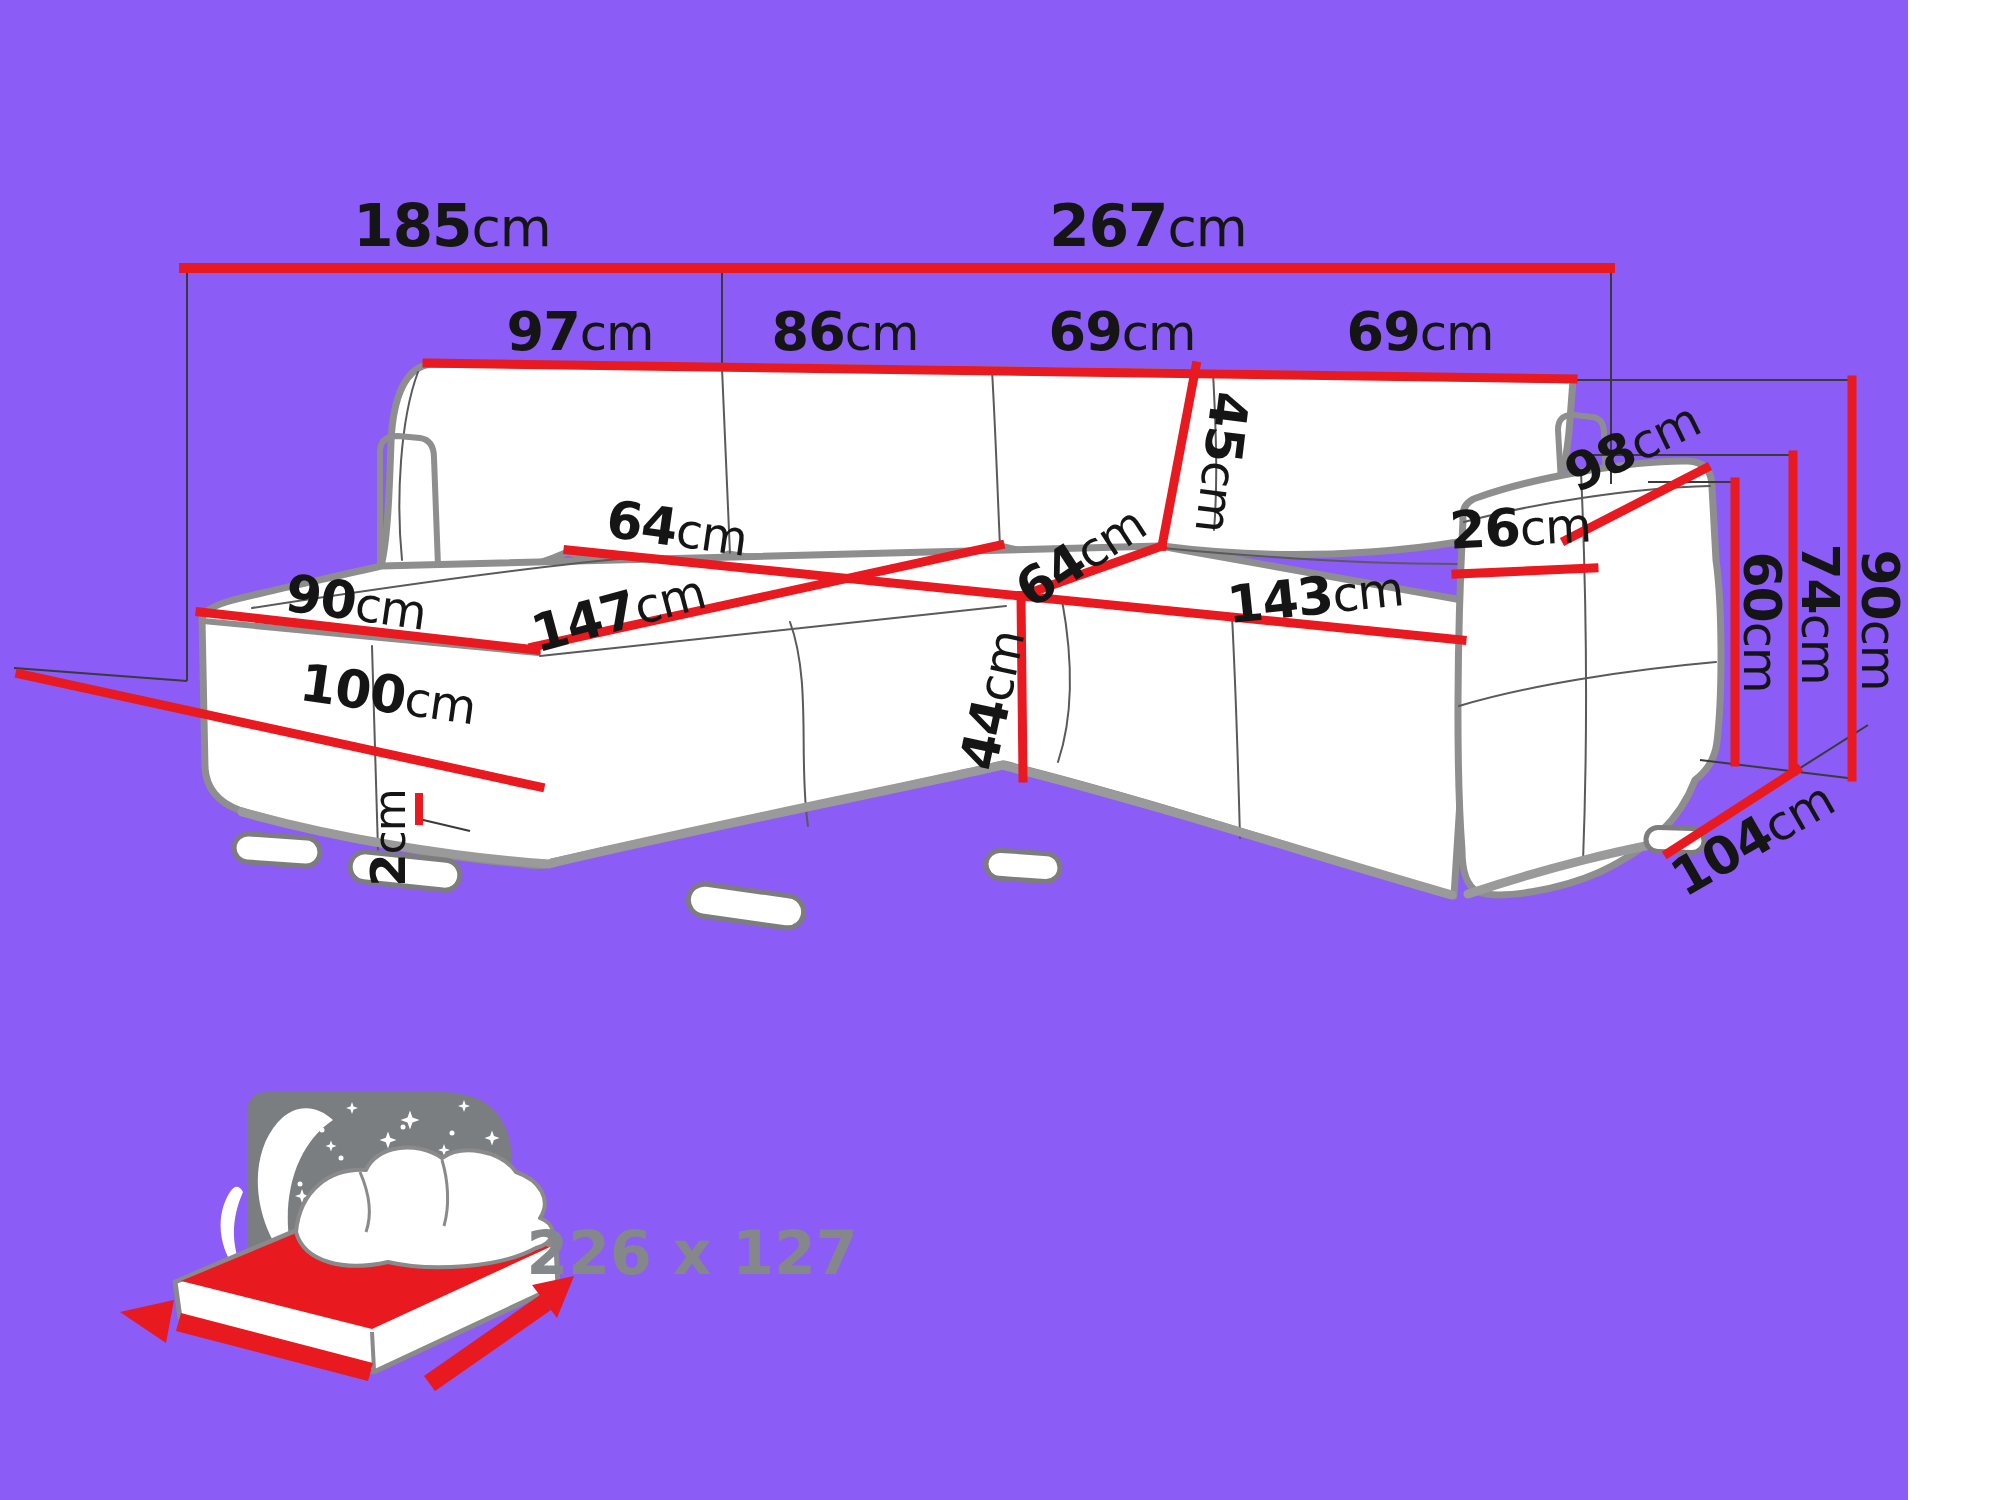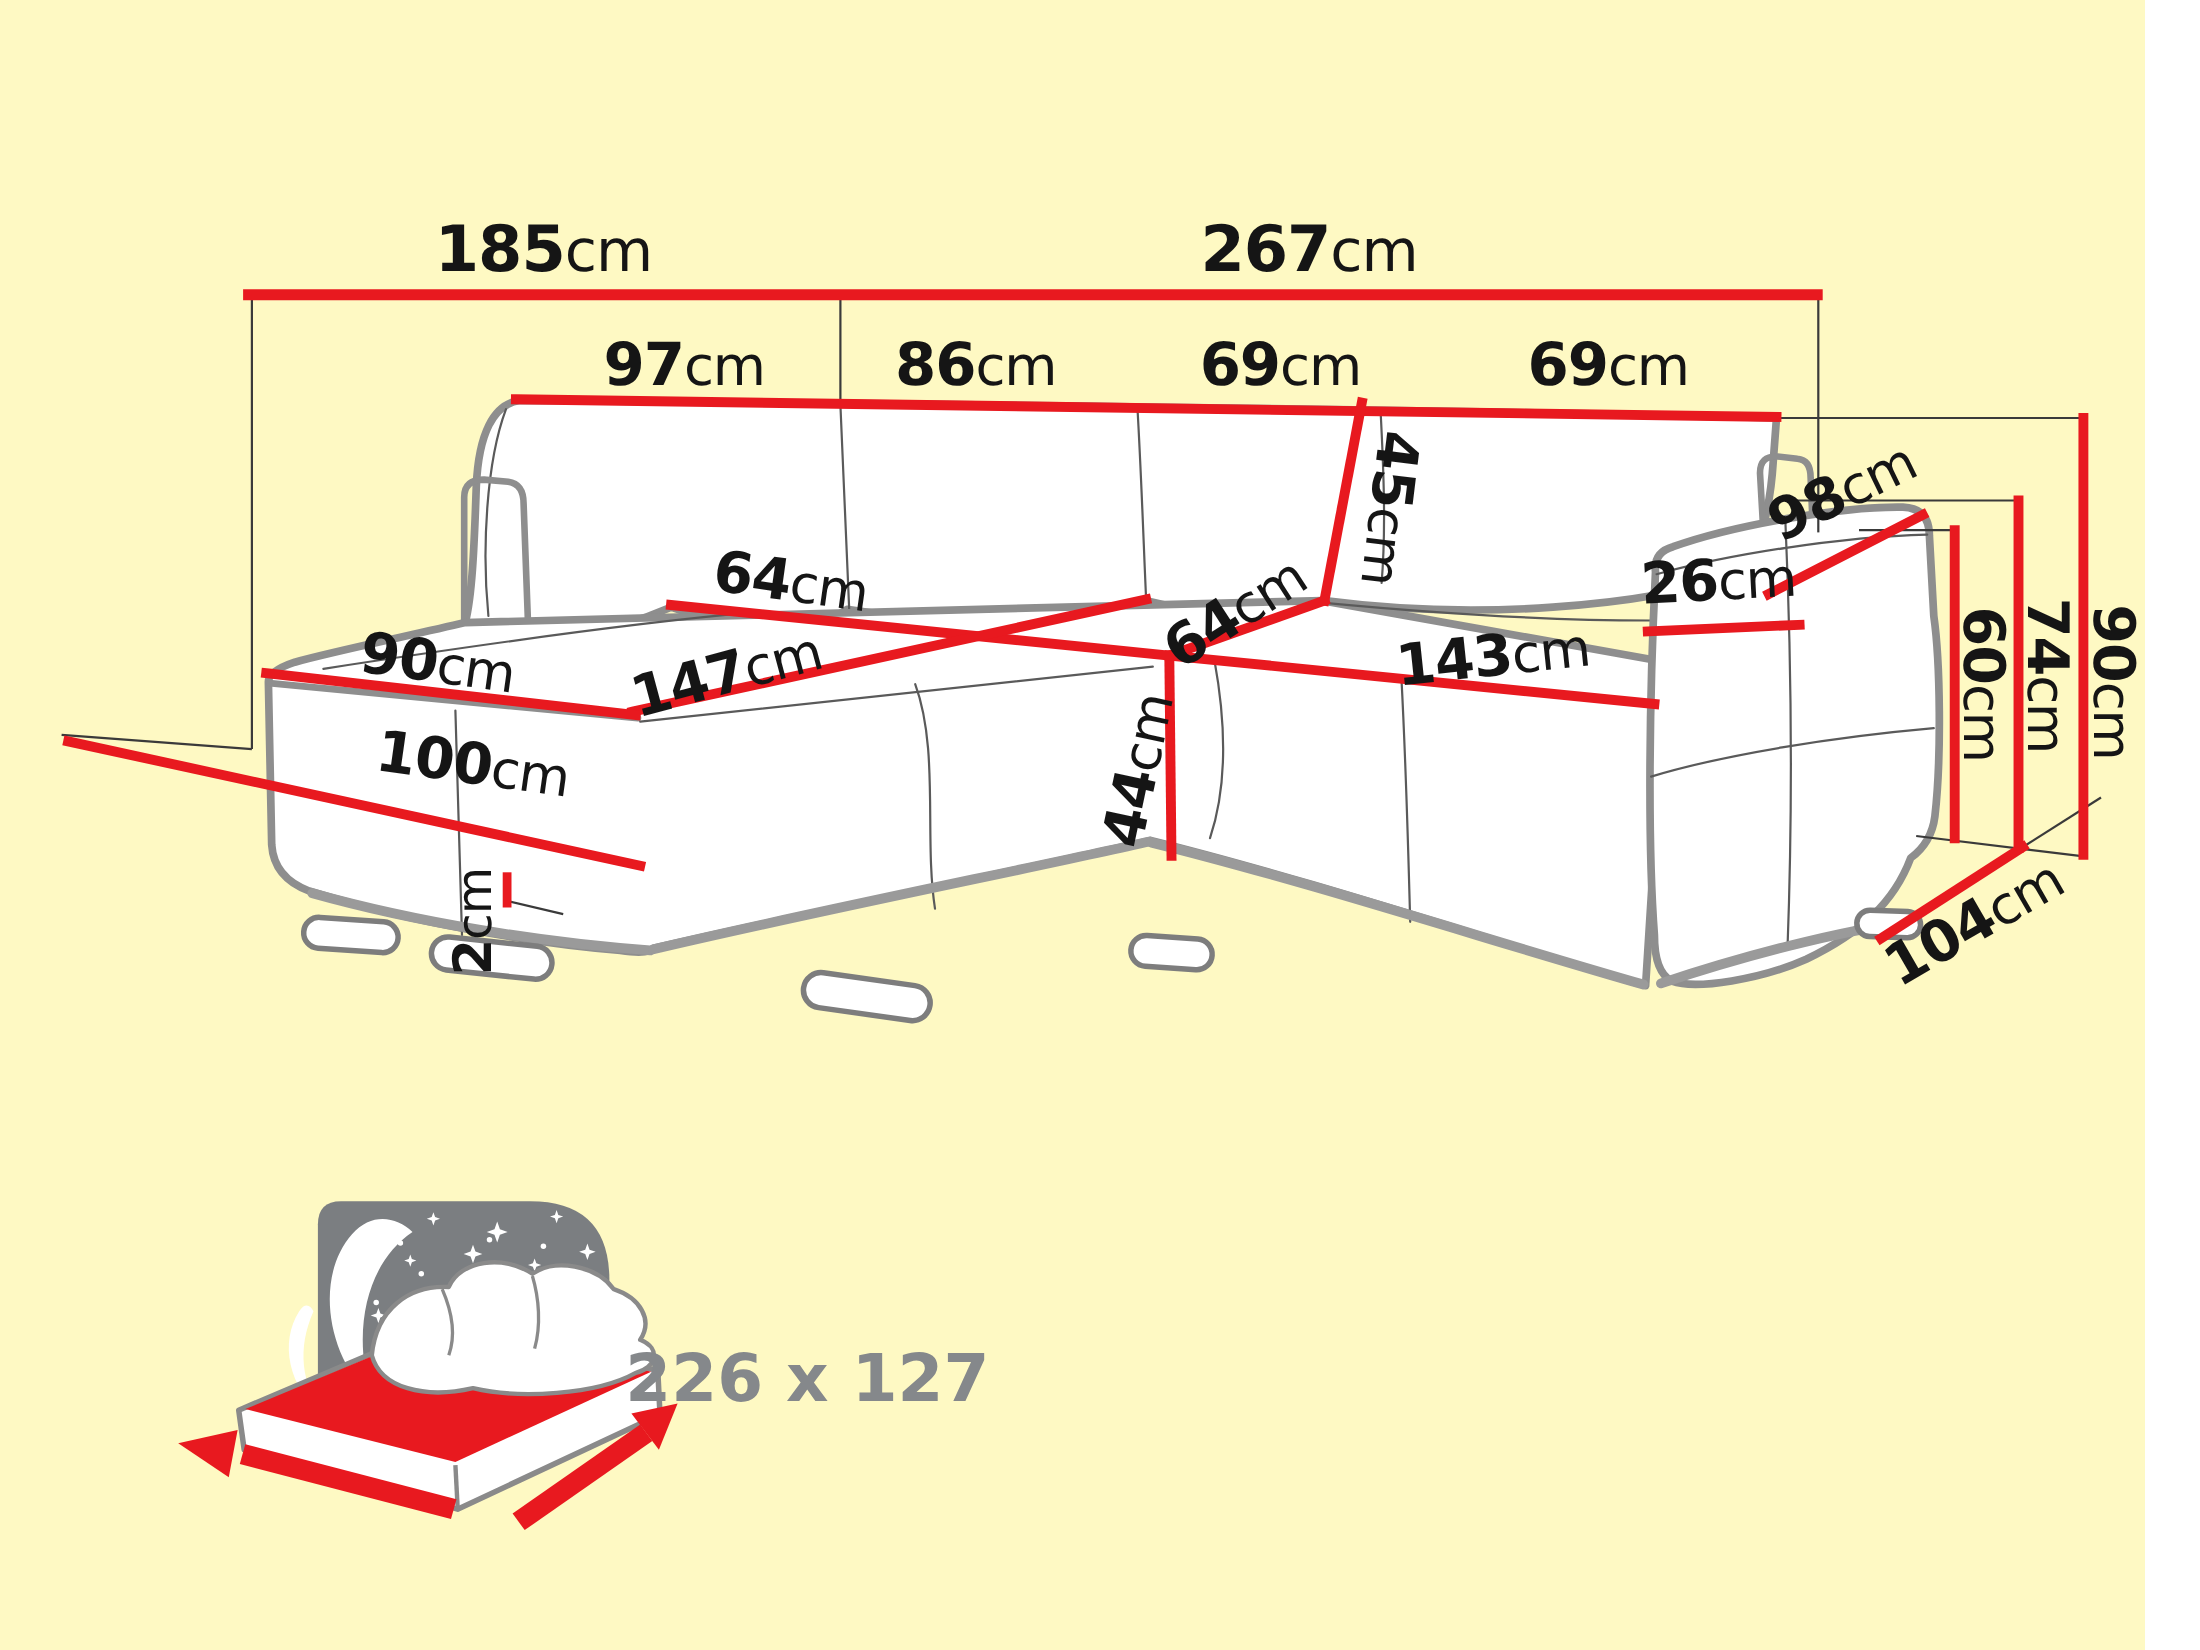--- a/index.html
+++ b/index.html
@@ -1,16 +1,16 @@
 <!DOCTYPE html>
 <html><head>
 <meta charset="utf-8">
 <style>
   html,body{margin:0;padding:0;background:#ffffff;}
-  .stage{width:1908px;height:1500px;position:relative;background:#fef9c3;overflow:hidden;padding-left:42px;}
+  .stage{width:1908px;height:1500px;position:relative;background:#8b5cf6;overflow:hidden;}
   svg{display:block;}
   .dim-label{font-family:"DejaVu Sans","Liberation Sans",sans-serif;fill:#151515;}
   .dim-label .v{font-weight:bold;letter-spacing:-1px;}
   .dim-label .u{font-weight:400;font-size:0.92em;letter-spacing:-1px;}
   .icon-label{font-family:"DejaVu Sans","Liberation Sans",sans-serif;font-weight:bold;fill:#85888b;}
   .outline{fill:#ffffff;stroke:#8e8e8e;stroke-width:7;stroke-linejoin:round;stroke-linecap:round;}
   .outline2{fill:none;stroke:#8e8e8e;stroke-width:6;stroke-linejoin:round;stroke-linecap:round;}
   .seam{fill:none;stroke:#5a5a5a;stroke-width:2;stroke-linecap:round;}
   .shadow{fill:none;stroke:#9a9a9a;stroke-width:9;stroke-linecap:round;}
   .red{stroke:#e8191f;fill:none;}

